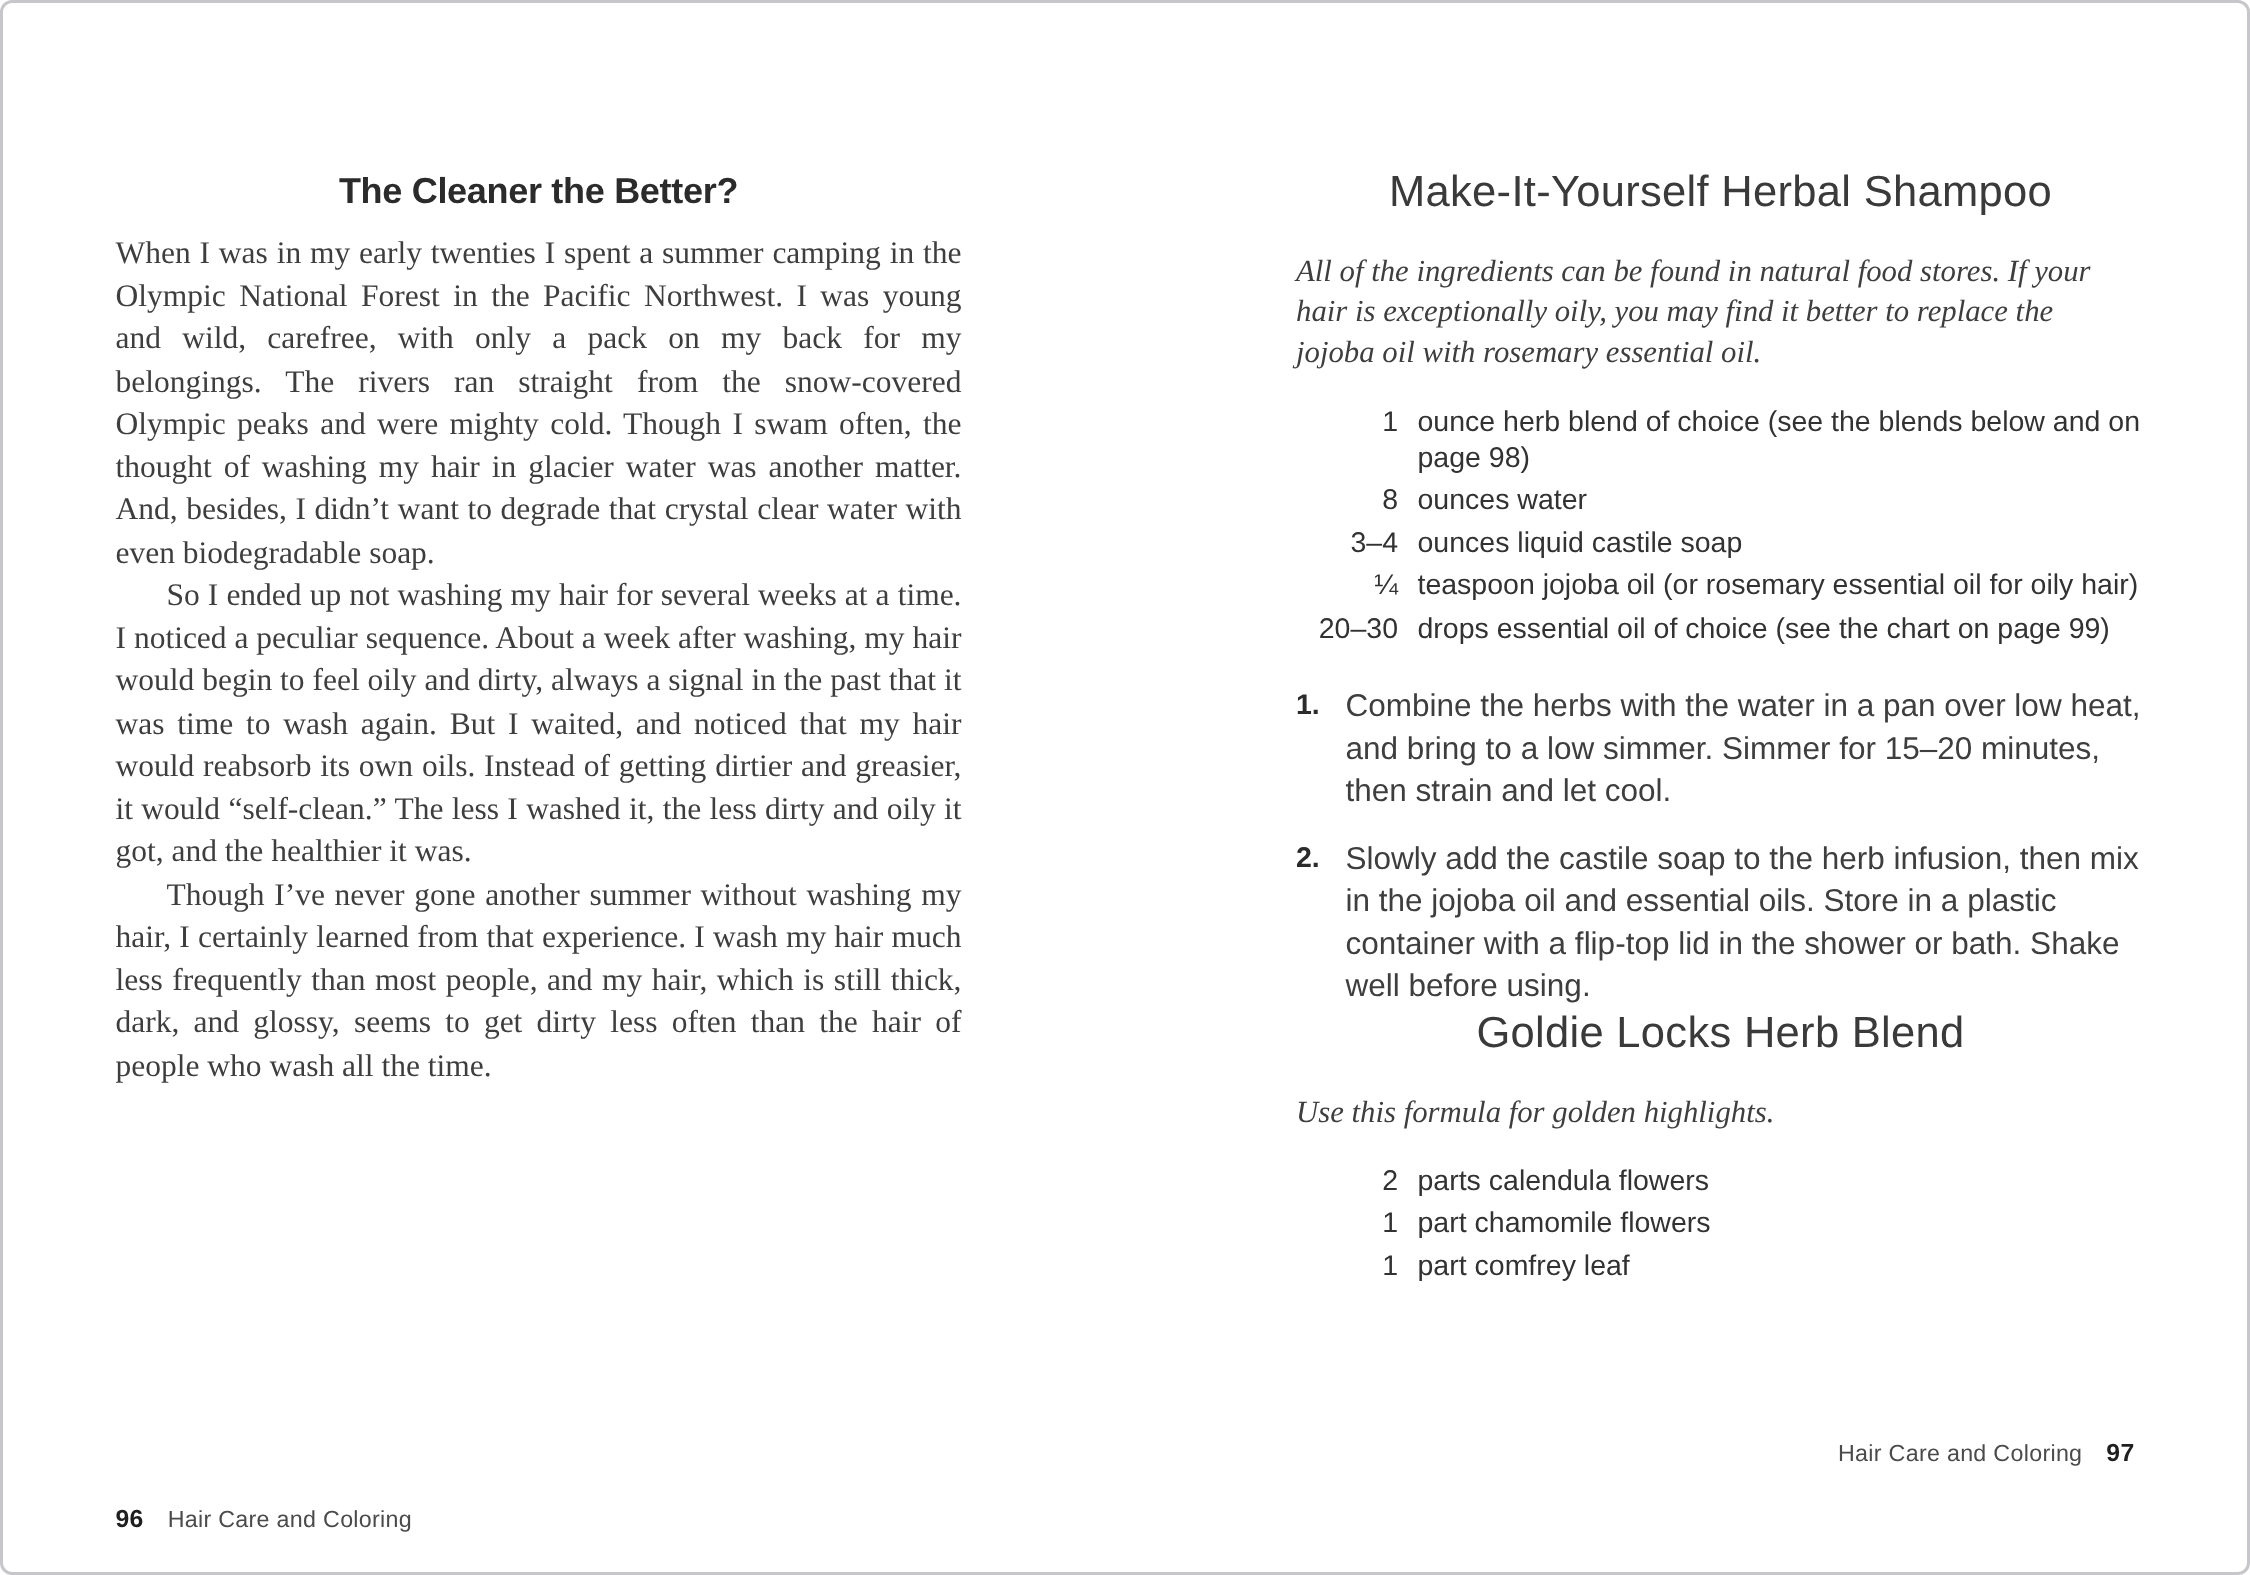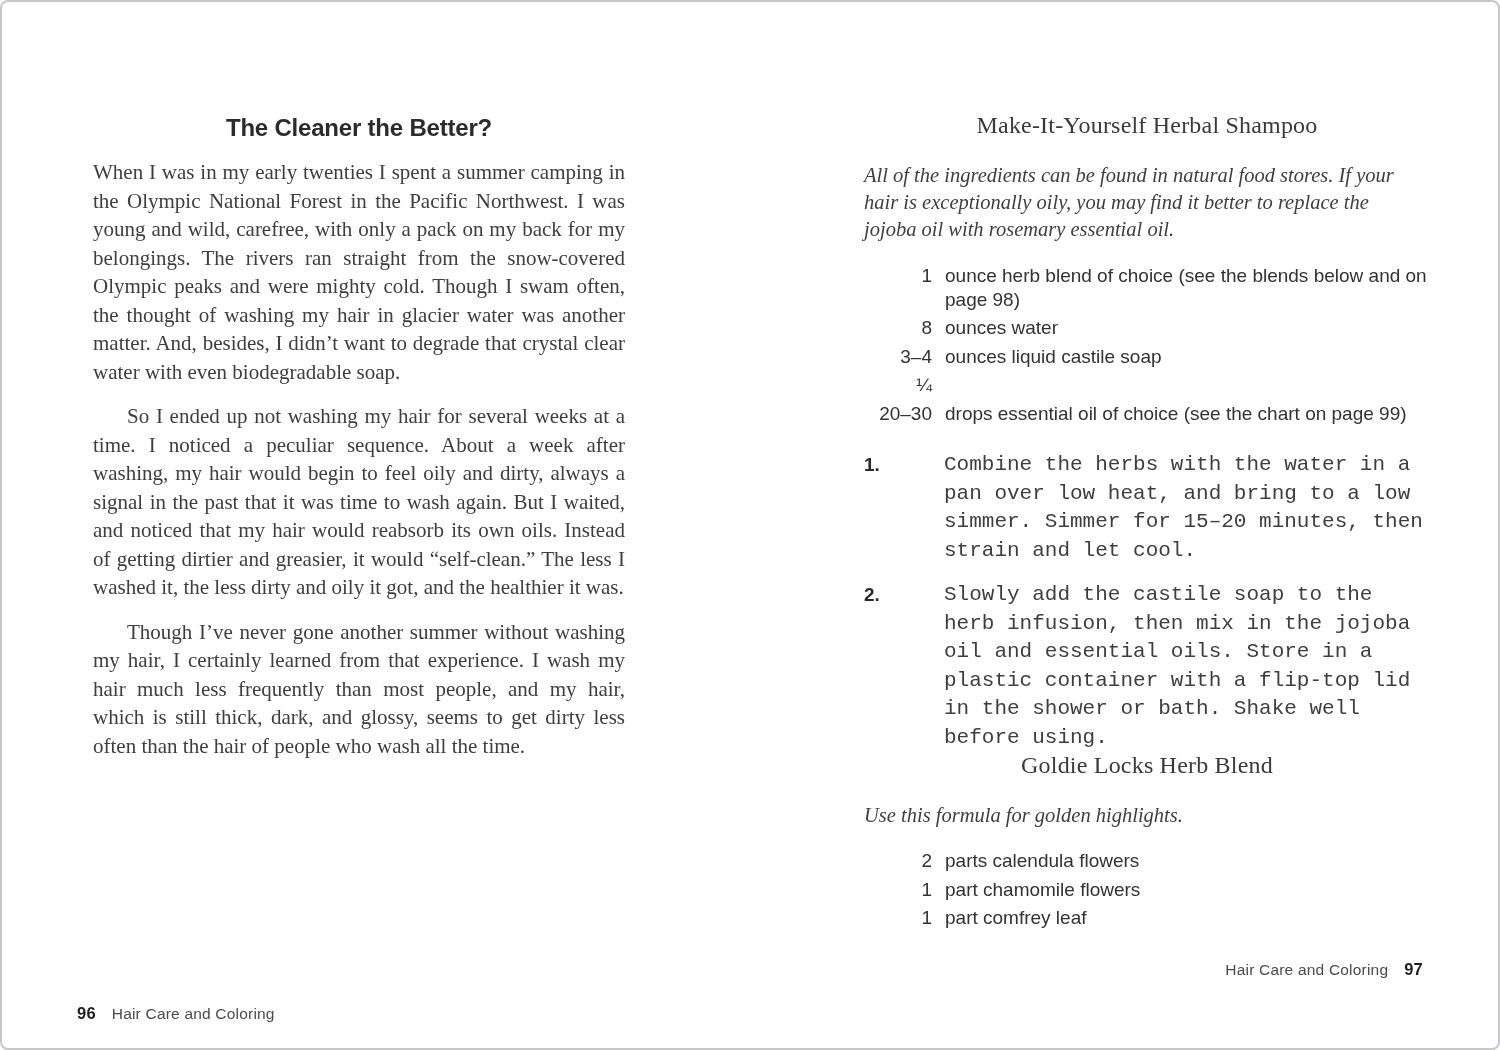--- a/index.html
+++ b/index.html
@@ -17,29 +17,29 @@
   
   .page-left { position:absolute; left:75px; top:112px; width:564px; }
   .story-title {
     font-family:"Liberation Sans", sans-serif;
     font-weight:700; font-size:24px; letter-spacing:-0.2px;
     color:#2b2b2b; text-align:center; margin:0 0 12px 0;
   }
   .body-par {
     font-family:"Liberation Serif", serif;
     font-size:21px; line-height:28.5px; color:#3e3e3e;
-    text-align:justify; margin:16px;
+    text-align:justify; margin:0;
   }
   .body-par.indent { text-indent:34px; }
 
   
   .page-right { position:absolute; left:862px; top:110px; width:566px; }
   .recipe-title, .blend-title {
-    font-family:Liberation Serif, serif;
-    font-weight:400; font-size:24px; letter-spacing:0.2px;
+    font-family:Liberation Sans, sans-serif;
+    font-weight:400; font-size:29px; letter-spacing:0.2px;
     color:#3a3a3a; text-align:center; margin:0 0 23px 0;
   }
   .intro {
     font-family:"Liberation Serif", serif; font-style:italic;
     font-size:20.5px; line-height:27px; color:#3e3e3e;
     margin:0 14px 21px 0; text-align:left;
   }
   .ing-list { display:flex; flex-direction:column; gap:5px; margin:0; }
   .ing-row {
     display:flex;
@@ -51,22 +51,22 @@
 
   .steps { display:flex; flex-direction:column; gap:16px; margin-top:26px; }
   .step-row { display:flex; }
   .step-num {
     flex:none; width:33px;
     font-family:"Liberation Sans", sans-serif;
     font-weight:700; font-size:19px; line-height:28.5px; color:#2b2b2b;
   }
   .step-text {
     flex:1;
-    font-family:Liberation Mono, monospace;
-    font-size:21px; line-height:28.5px; color:#3e3e3e;margin-left:47px;
+    font-family:Liberation Sans, sans-serif;
+    font-size:21px; line-height:28.5px; color:#3e3e3e;
   }
 
   .blend-title { }
   .blend-intro { margin-bottom:20px; }
 
   
   .footer {
     position:absolute; top:958px;
     display:flex; align-items:baseline;
     font-family:"Liberation Sans", sans-serif;
@@ -104,20 +104,21 @@
       <div class="ing-row">
         <span class="ing-qty">8</span>
         <span class="ing-text">ounces water</span>
       </div>
       <div class="ing-row">
         <span class="ing-qty">3–4</span>
         <span class="ing-text">ounces liquid castile soap</span>
       </div>
       <div class="ing-row">
         <span class="ing-qty">¼</span>
+        <span class="ing-text">teaspoon jojoba oil (or rosemary essential oil for oily hair)</span>
       </div>
       <div class="ing-row">
         <span class="ing-qty">20–30</span>
         <span class="ing-text">drops essential oil of choice (see the chart on page 99)</span>
       </div>
     </div>
 
     <div class="steps">
       <div class="step-row">
         <span class="step-num">1.</span>

